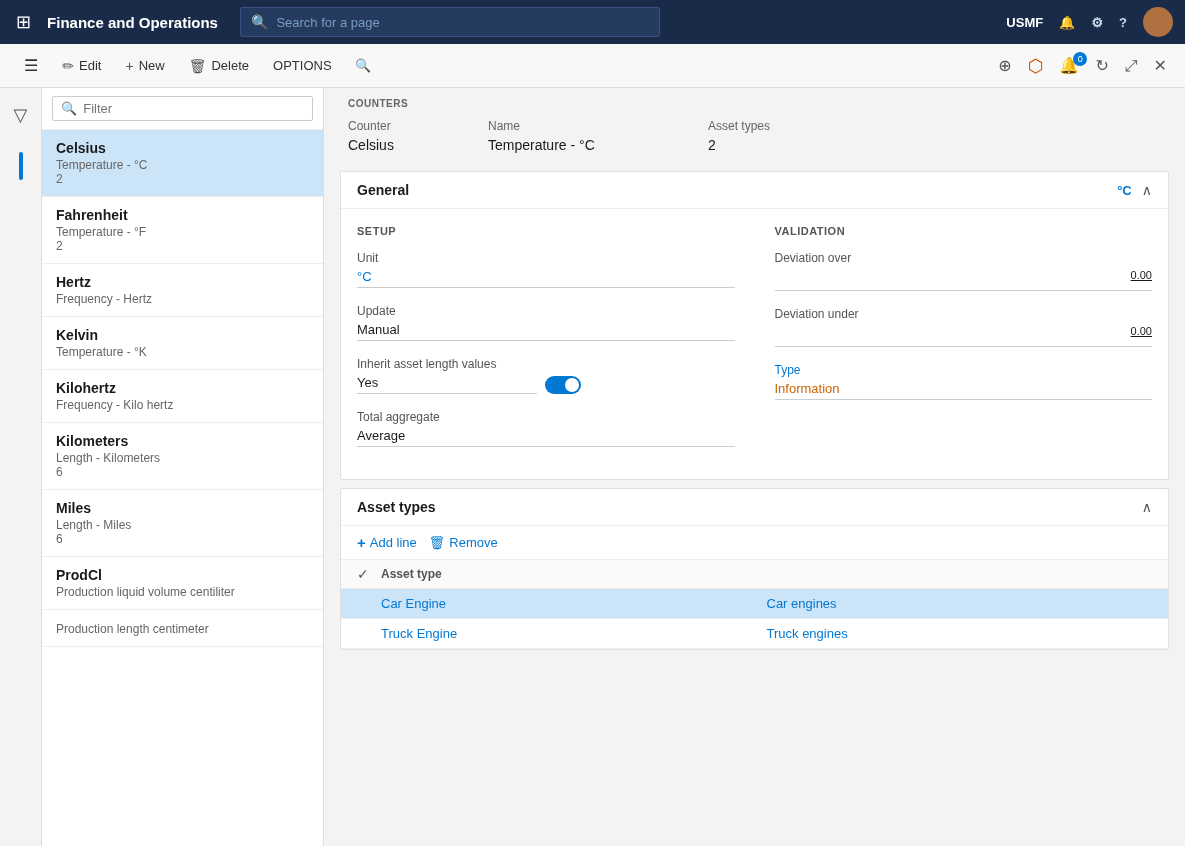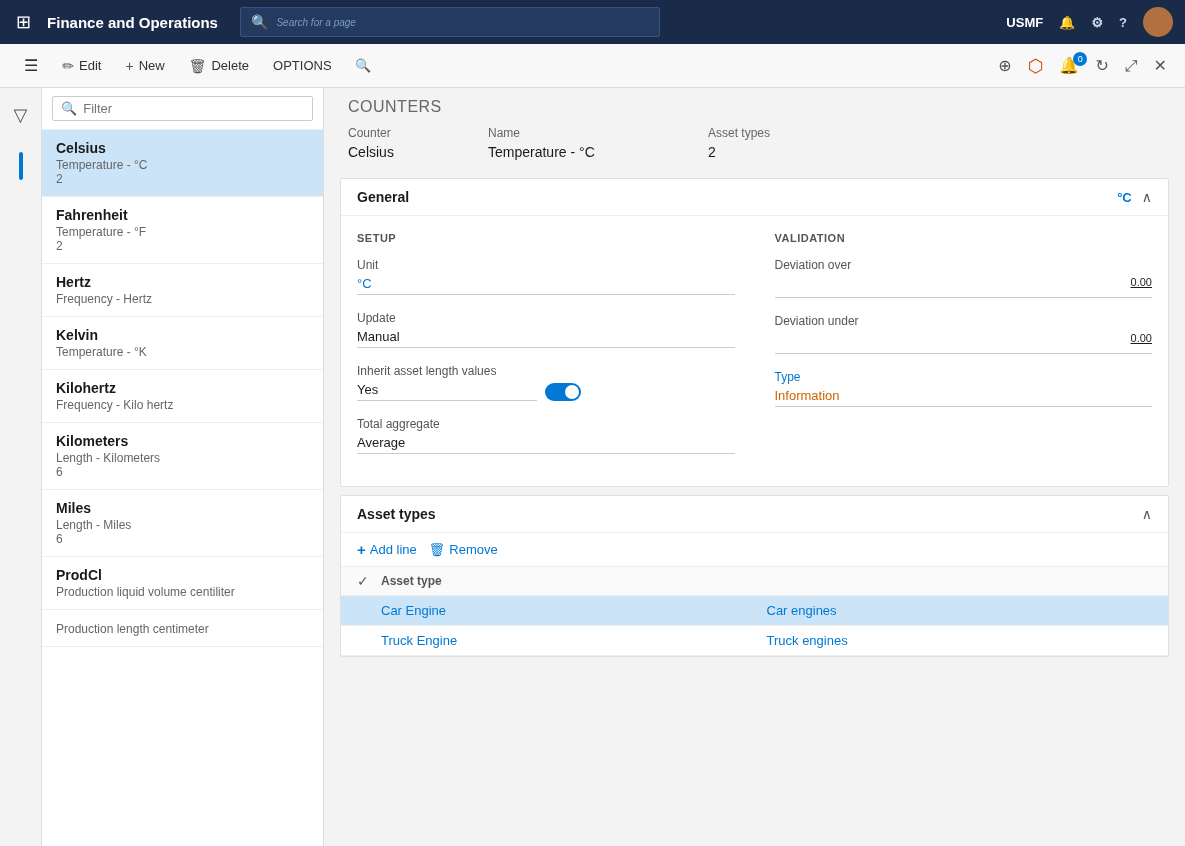--- a/index.html
+++ b/index.html
@@ -37,23 +37,22 @@
       align-items: center;
       padding: 0 10px;
       gap: 8px;
       height: 30px;
     }
     .top-nav-search input {
       background: transparent;
       border: none;
       outline: none;
       color: #eab308;
-      font-size: 10px;
+      font-size: 13px;
       width: 100%;
-      font-style: italic;
     }
     .top-nav-search input::placeholder { color: #7a9cc0; }
     .top-nav-right {
       margin-left: auto;
       display: flex;
       align-items: center;
       gap: 16px;
       color: white;
     }
     .top-nav-right span { font-size: 13px; font-weight: 600; }
@@ -192,22 +191,22 @@
       overflow-y: auto;
       padding: 0;
     }
 
     
     .counters-section {
       background: #f3f3f3;
       padding: 10px 24px 0 24px;
     }
     .counters-label {
-      font-size: 16px;
-      font-weight: 400;
+      font-size: 10px;
+      font-weight: 700;
       color: #666;
       letter-spacing: 0.5px;
       text-transform: uppercase;
       margin-bottom: 6px;
     }
     .counters-row {
       display: flex;
       align-items: center;
       gap: 0;
       padding: 4px 0 10px 0;

